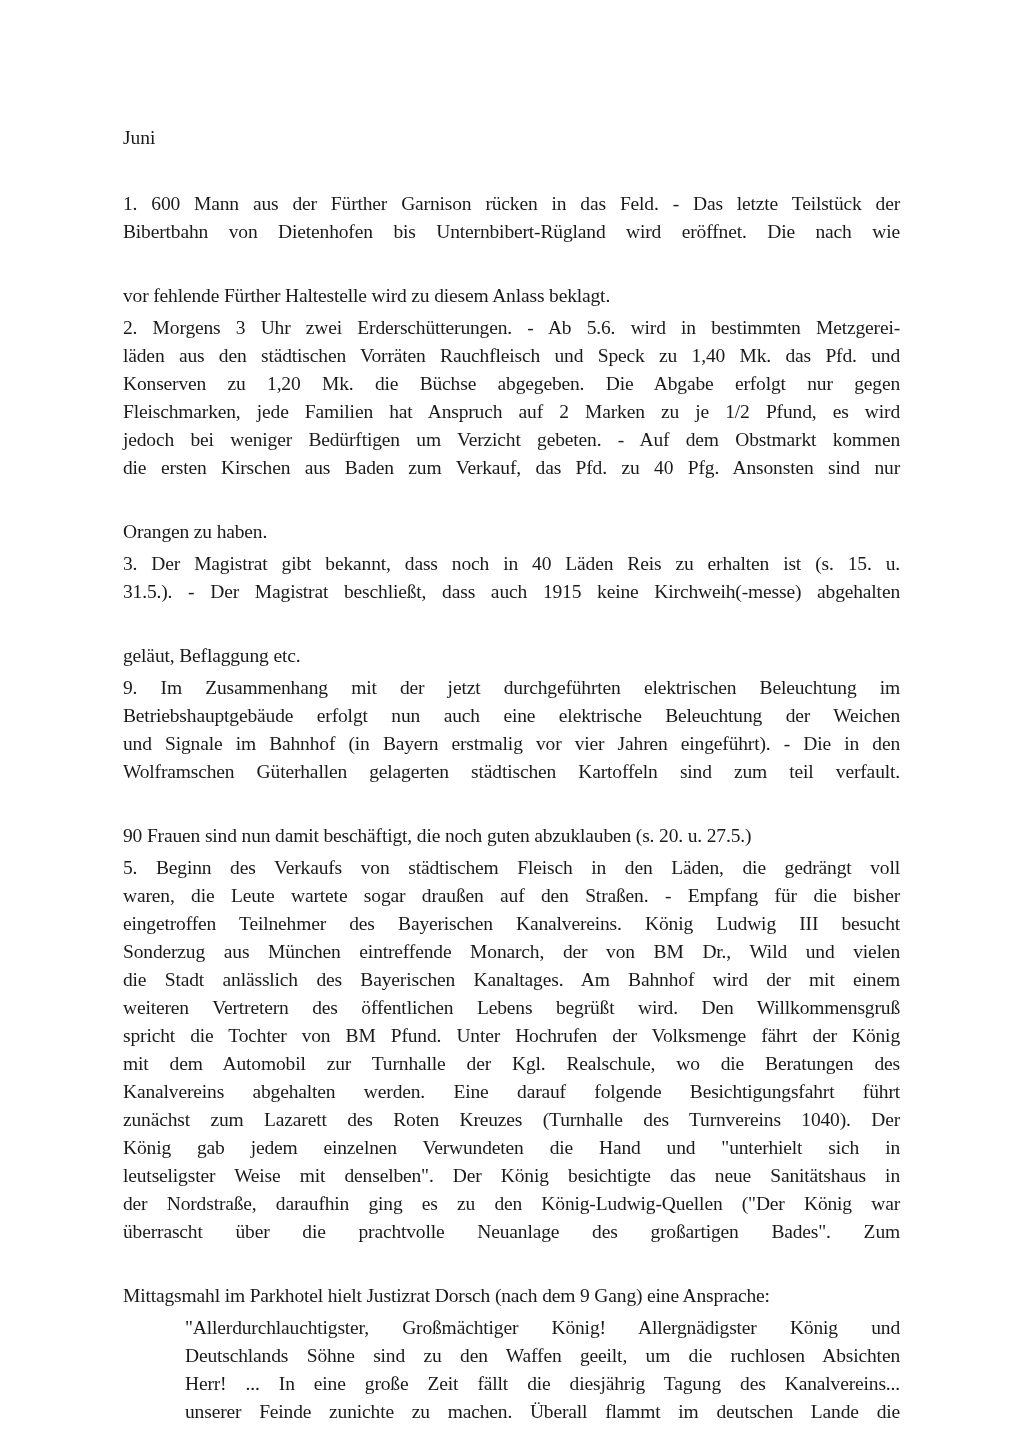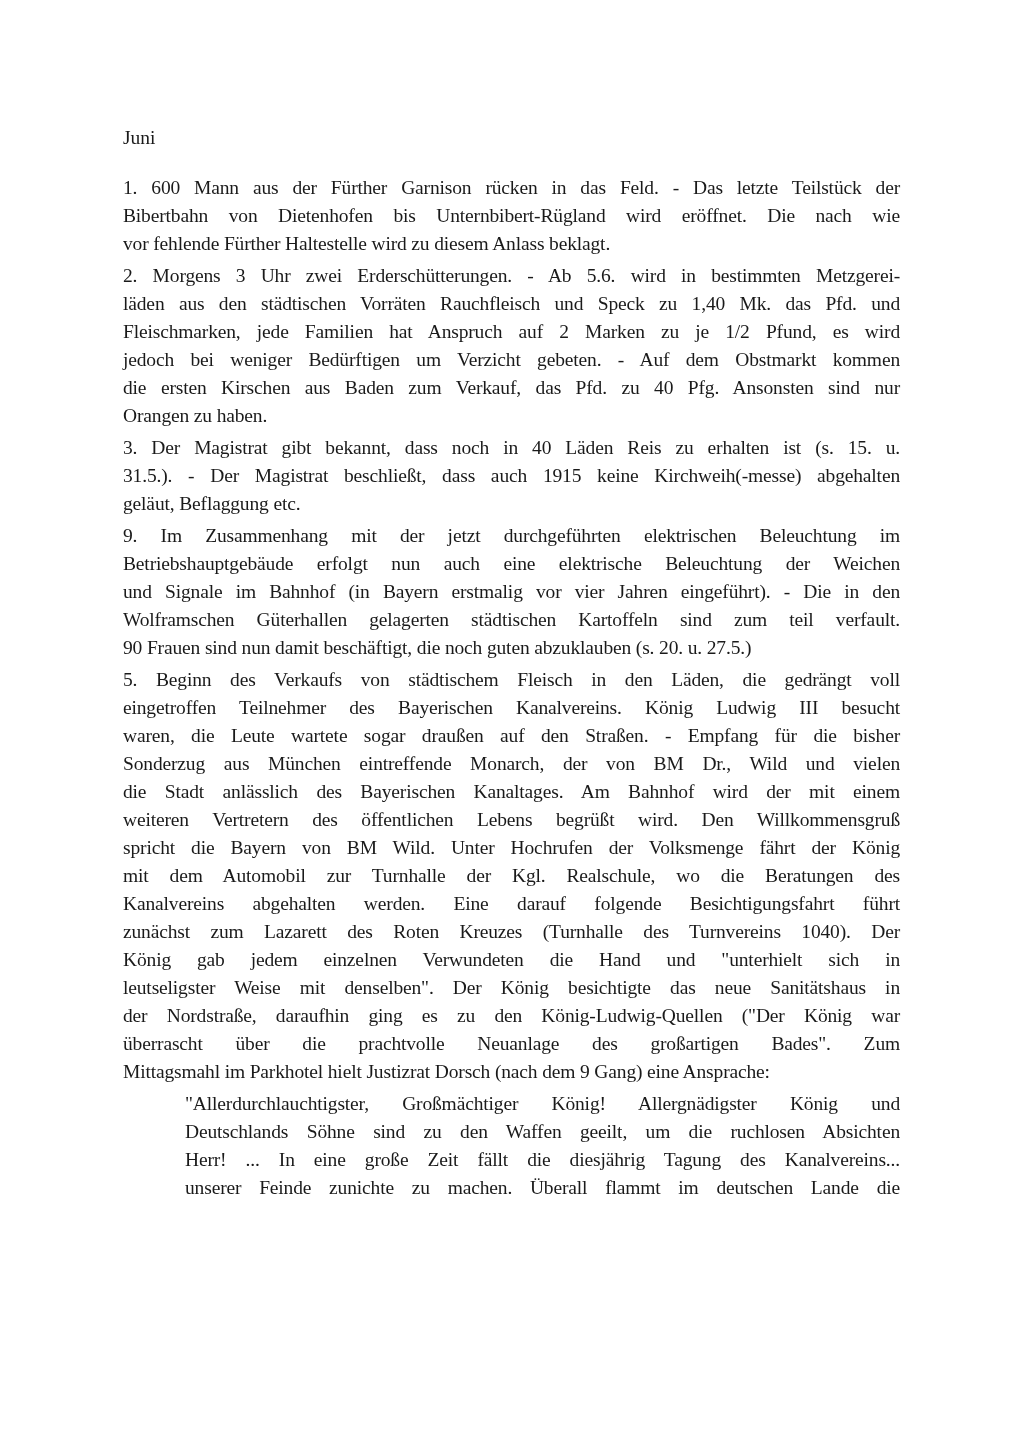--- a/index.html
+++ b/index.html
@@ -26,38 +26,39 @@
     .heading {
       position: absolute;
       left: 123px;
       top: 125px;
       font-size: 19.5px;
       line-height: 26px;
     }
     .content {
       position: absolute;
       left: 123px;
-      top: 174px;
+      top: 190px;
       width: 777px;
     }
     .para {
       margin: 0 0 4px 0;
     }
     .line {
       display: block;
       font-size: 19.5px;
       line-height: 28px;
       height: 28px;
       white-space: nowrap;
       text-align: justify;
       text-align-last: justify;
       letter-spacing: -0.15px;
     }
     .line.last {
       text-align-last: left;
+      margin-top: 36px;
     }
     .quote {
       margin-left: 62px;
     }
   </style>
 </head>
 <body>
 
 <div class="page">
   <div class="heading">Juni</div>
@@ -66,20 +67,21 @@
 
     <div class="para">
       <span class="line">1. 600 Mann aus der Fürther Garnison rücken in das Feld. - Das letzte Teilstück der</span>
       <span class="line">Bibertbahn von Dietenhofen bis Unternbibert-Rügland wird eröffnet. Die nach wie</span>
       <span class="line last">vor fehlende Fürther Haltestelle wird zu diesem Anlass beklagt.</span>
     </div>
 
     <div class="para">
       <span class="line">2. Morgens 3 Uhr zwei Erderschütterungen. -  Ab 5.6. wird in bestimmten Metzgerei-</span>
       <span class="line">läden aus den städtischen Vorräten Rauchfleisch und Speck zu 1,40 Mk. das Pfd. und</span>
+      <span class="line">Konserven zu 1,20 Mk. die Büchse abgegeben. Die Abgabe erfolgt nur gegen</span>
       <span class="line">Fleischmarken, jede Familien hat Anspruch auf 2 Marken zu je 1/2 Pfund, es wird</span>
       <span class="line">jedoch bei weniger Bedürftigen um Verzicht gebeten. - Auf dem Obstmarkt kommen</span>
       <span class="line">die ersten Kirschen aus Baden zum Verkauf, das Pfd. zu 40 Pfg. Ansonsten sind nur</span>
       <span class="line last">Orangen zu haben.</span>
     </div>
 
     <div class="para">
       <span class="line">3. Der Magistrat gibt bekannt, dass noch in 40 Läden Reis zu erhalten ist (s. 15. u.</span>
       <span class="line">31.5.). - Der Magistrat beschließt, dass auch 1915 keine Kirchweih(-messe) abgehalten</span>
       <span class="line last">geläut, Beflaggung etc.</span>
@@ -88,26 +90,26 @@
     <div class="para">
       <span class="line">9. Im Zusammenhang mit der jetzt durchgeführten elektrischen Beleuchtung im</span>
       <span class="line">Betriebshauptgebäude erfolgt nun auch eine elektrische Beleuchtung der Weichen</span>
       <span class="line">und Signale im Bahnhof (in Bayern erstmalig vor vier Jahren eingeführt). - Die in den</span>
       <span class="line">Wolframschen Güterhallen gelagerten städtischen Kartoffeln sind zum teil verfault.</span>
       <span class="line last">90 Frauen sind nun damit beschäftigt, die noch guten abzuklauben (s. 20. u. 27.5.)</span>
     </div>
 
     <div class="para">
       <span class="line">5. Beginn des Verkaufs von städtischem Fleisch in den Läden, die gedrängt voll</span>
+      <span class="line">waren, die Leute wartete sogar draußen auf den Straßen.    - Empfang für die bisher</span>
       <span class="line">eingetroffen Teilnehmer des Bayerischen Kanalvereins.   König Ludwig III besucht</span>
-      <span class="line">waren, die Leute wartete sogar draußen auf den Straßen.    - Empfang für die bisher</span>
       <span class="line">Sonderzug aus München eintreffende Monarch, der von BM Dr., Wild und vielen</span>
       <span class="line">die Stadt anlässlich des Bayerischen Kanaltages. Am Bahnhof wird der mit einem</span>
       <span class="line">weiteren Vertretern des öffentlichen Lebens begrüßt wird. Den Willkommensgruß</span>
-      <span class="line">spricht die Bayern von BM Wild. Unter Hochrufen der Volksmenge fährt der König</span>
+      <span class="line">spricht die Tochter von BM Pfund. Unter Hochrufen der Volksmenge fährt der König</span>
       <span class="line">mit dem Automobil zur Turnhalle der Kgl. Realschule, wo die Beratungen des</span>
       <span class="line">Kanalvereins abgehalten werden. Eine darauf folgende Besichtigungsfahrt führt</span>
       <span class="line">zunächst zum Lazarett des Roten Kreuzes (Turnhalle des Turnvereins 1040). Der</span>
       <span class="line">König gab jedem einzelnen Verwundeten die Hand und "unterhielt sich in</span>
       <span class="line">leutseligster Weise mit denselben". Der König besichtigte das neue Sanitätshaus in</span>
       <span class="line">der Nordstraße, daraufhin ging es zu den König-Ludwig-Quellen ("Der König war</span>
       <span class="line">überrascht über die prachtvolle Neuanlage des großartigen Bades". Zum</span>
       <span class="line last">Mittagsmahl im Parkhotel hielt Justizrat Dorsch (nach dem 9 Gang) eine Ansprache:</span>
     </div>
 

